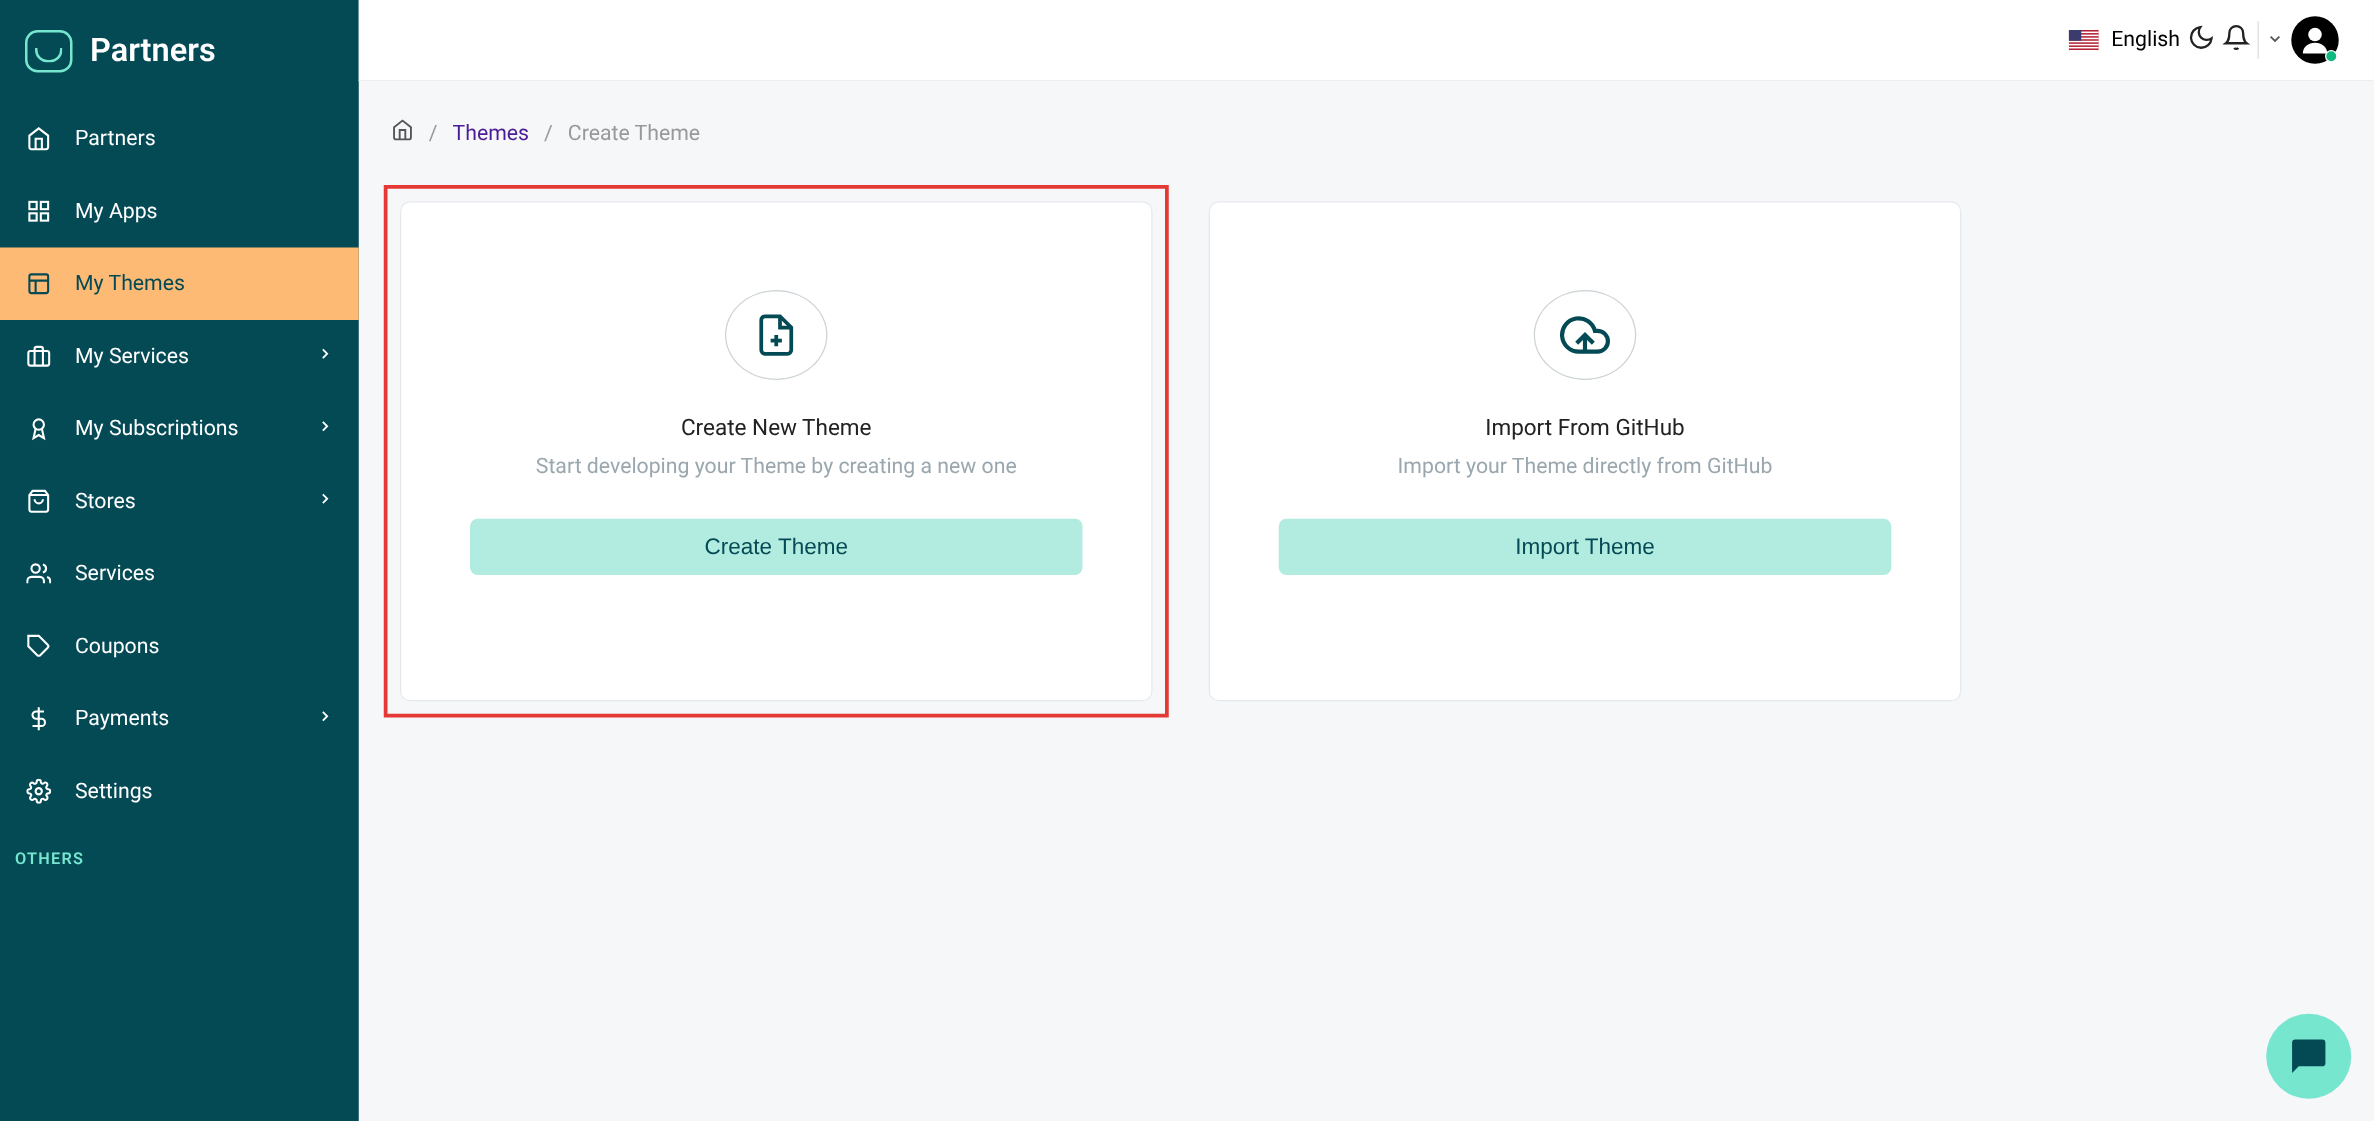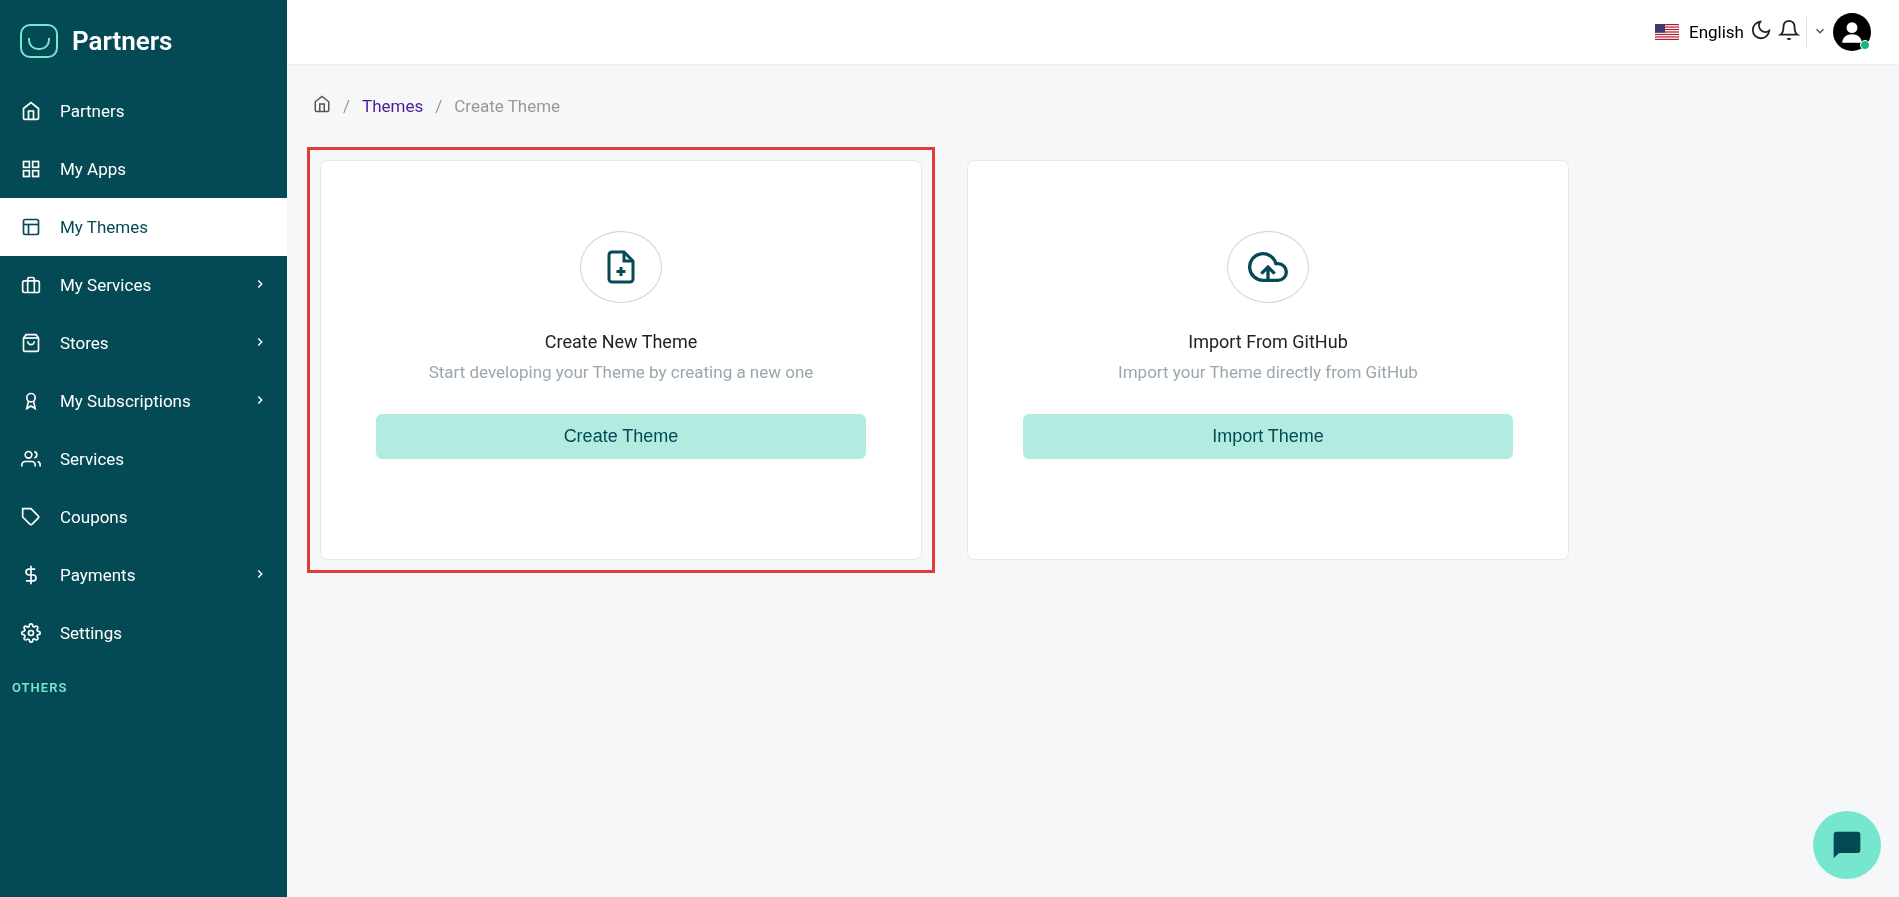--- a/index.html
+++ b/index.html
@@ -66,21 +66,21 @@
     .nav-item {
       display: flex;
       align-items: center;
       padding: 18px 20px;
       gap: 18px;
       cursor: pointer;
       color: white;
       font-size: 17px;
     }
     .nav-item.active {
-      background: #ffffff;
+      background: #fdba74;
       color: #044a55;
     }
     .nav-item .chevron {
       margin-left: auto;
     }
     .nav-icon {
       width: 22px;
       height: 22px;
       display: flex;
       align-items: center;
@@ -292,40 +292,40 @@
         <span>My Services</span>
         <span class="chevron">
           <svg width="14" height="14" viewBox="0 0 24 24" fill="none" stroke="currentColor" stroke-width="2.5">
               <polyline points="9 18 15 12 9 6"></polyline>
             </svg>
         </span>
       </div>
       <div class="nav-item">
         <span class="nav-icon">
           <svg width="20" height="20" viewBox="0 0 24 24" fill="none" stroke="currentColor" stroke-width="2">
+              <circle cx="12" cy="8" r="5"></circle>
+              <path d="M9 12l-2 9 5-3 5 3-2-9"></path>
+            </svg>
+        </span>
+        <span>My Subscriptions</span>
+        <span class="chevron">
+          <svg width="14" height="14" viewBox="0 0 24 24" fill="none" stroke="currentColor" stroke-width="2.5">
+              <polyline points="9 18 15 12 9 6"></polyline>
+            </svg>
+        </span>
+      </div>
+      <div class="nav-item">
+        <span class="nav-icon">
+          <svg width="20" height="20" viewBox="0 0 24 24" fill="none" stroke="currentColor" stroke-width="2">
               <path d="M6 2L3 6v14a2 2 0 0 0 2 2h14a2 2 0 0 0 2-2V6l-3-4z"></path>
               <line x1="3" y1="6" x2="21" y2="6"></line>
               <path d="M16 10a4 4 0 0 1-8 0"></path>
             </svg>
         </span>
         <span>Stores</span>
-        <span class="chevron">
-          <svg width="14" height="14" viewBox="0 0 24 24" fill="none" stroke="currentColor" stroke-width="2.5">
-              <polyline points="9 18 15 12 9 6"></polyline>
-            </svg>
-        </span>
-      </div>
-      <div class="nav-item">
-        <span class="nav-icon">
-          <svg width="20" height="20" viewBox="0 0 24 24" fill="none" stroke="currentColor" stroke-width="2">
-              <circle cx="12" cy="8" r="5"></circle>
-              <path d="M9 12l-2 9 5-3 5 3-2-9"></path>
-            </svg>
-        </span>
-        <span>My Subscriptions</span>
         <span class="chevron">
           <svg width="14" height="14" viewBox="0 0 24 24" fill="none" stroke="currentColor" stroke-width="2.5">
               <polyline points="9 18 15 12 9 6"></polyline>
             </svg>
         </span>
       </div>
       <div class="nav-item">
         <span class="nav-icon">
           <svg width="20" height="20" viewBox="0 0 24 24" fill="none" stroke="currentColor" stroke-width="2">
               <path d="M17 21v-2a4 4 0 0 0-4-4H5a4 4 0 0 0-4 4v2"></path>

